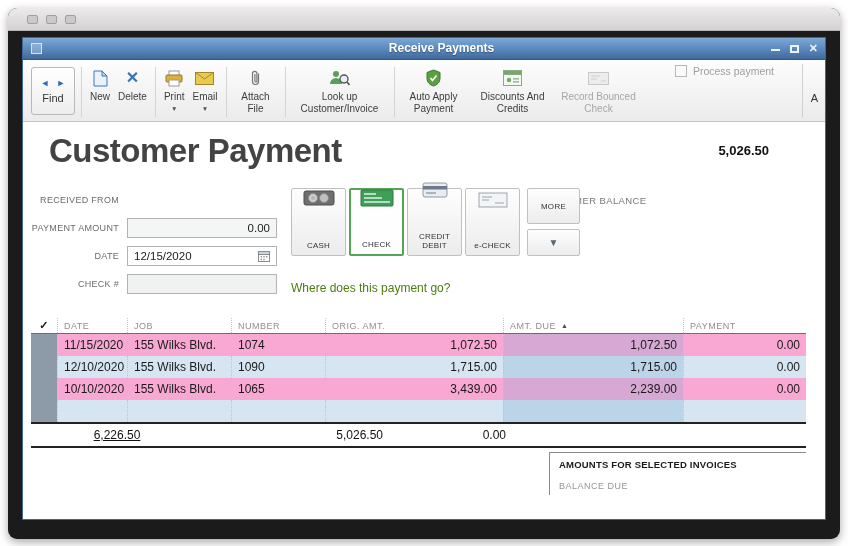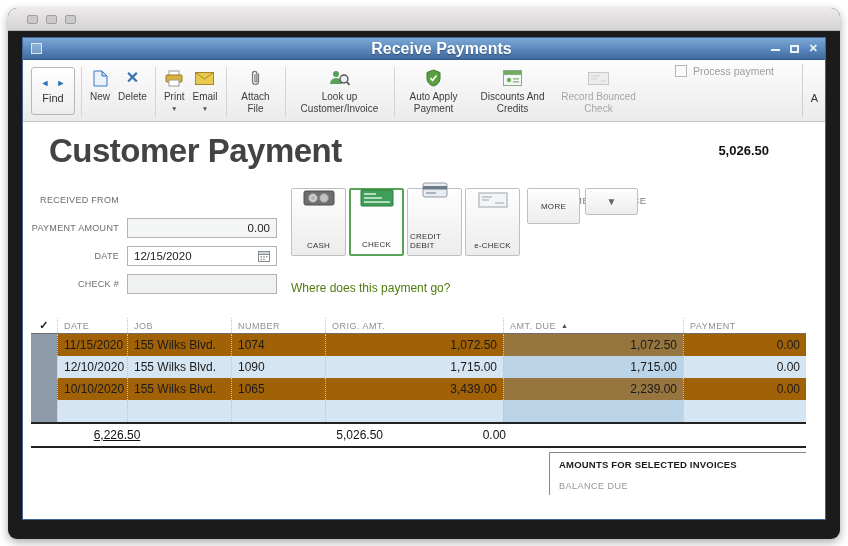--- a/index.html
+++ b/index.html
@@ -30,21 +30,21 @@
     background:#ffffff; overflow:hidden; border:1px solid #3f6796;
   }
 
   .qb-titlebar {
     position:relative; height:22px;
     background:linear-gradient(180deg,#7ea8d5 0%, #5b8abf 50%, #41699d 100%);
     border-bottom:1px solid #2f5b8c;
   }
   .qb-title {
     position:absolute; left:0; right:0; text-align:center;
-    color:#fff; font-size:16px; font-weight:bold; line-height:21px;
+    color:#fff; font-size:12px; font-weight:bold; line-height:21px;
     text-shadow:0 1px 1px rgba(0,0,0,.35);
     padding-left:35px;
   }
   .qb-app-icon { position:absolute; left:8px; top:5px; width:11px; height:11px;
     border:1px solid #d7e4f1; background:rgba(255,255,255,.25); }
   .qb-controls { position:absolute; right:7px; top:0; height:21px; display:flex; gap:10px; align-items:center; }
   .ctl-min { width:9px; height:4px; border-bottom:2px solid #eef3fa; }
   .ctl-max { width:9px; height:8px; border:2px solid #eef3fa; }
   .ctl-close { color:#eef3fa; font-size:11px; font-weight:bold; line-height:1; }
 
@@ -124,22 +124,22 @@
   
   .pm-group { position:absolute; left:268px; top:66px; display:flex; gap:3px; }
   .pm-btn {
     width:55px; height:68px; border:1px solid #c0c0c0; border-radius:2px;
     background:linear-gradient(#fefefe,#ececec);
     display:flex; flex-direction:column; align-items:center; justify-content:flex-end;
     padding:6px 2px 5px; gap:5px;
   }
   .pm-btn.selected { border:2px solid #58a457; background:#fdfefd; }
   .pm-ico { flex:1; display:flex; align-items:center; }
-  .pm-label { font-size:8px; color:#333; line-height:1.15; letter-spacing:.2px;margin-top:28px; }
-  .pm-more-col { display:flex; flex-direction:row; gap:5px; margin-left:4px; }
+  .pm-label { font-size:8px; color:#333; text-align:center; line-height:1.15; letter-spacing:.2px;margin-top:28px; }
+  .pm-more-col { display:flex; flex-direction:column; gap:5px; margin-left:4px; }
   .pm-more {
     width:53px; height:36px; border:1px solid #c0c0c0; border-radius:2px;
     background:linear-gradient(#fefefe,#ececec);
     display:flex; align-items:center; justify-content:center;
     font-size:8px; color:#333; letter-spacing:.3px;
   }
   .pm-down {
     width:53px; height:27px; border:1px solid #c0c0c0; border-radius:2px;
     background:linear-gradient(#fefefe,#ececec);
     display:flex; align-items:center; justify-content:center;
@@ -162,21 +162,21 @@
   .c-number  { width:94px; }
   .c-orig    { width:178px; }
   .c-due     { width:180px; }
   .c-payment { width:123px; }
   .num { justify-content:flex-end; }
   .thead .c { background:none; justify-content:flex-start; }
   .thead .c-check { justify-content:center; color:#222; font-weight:bold; font-size:11px; }
   .sort { font-size:7px; color:#4d4d4d; margin-left:5px; }
 
   .trow { display:flex; height:22px; color:#1a1a1a; }
-  .trow.odd  { background:#a16207; }
+  .trow.odd  { background:#f9a8d4; }
   .trow.even { background:#d5e5f2; }
   .trow .c-check { background:#8d9aa7; }
   .trow .c-due { background:rgba(125,170,210,.28); }
 
   .totals {
     display:flex; height:26px; align-items:center; background:#fff;
     border-top:2px solid #222; border-bottom:2px solid #222; color:#111;
   }
   .t-label { width:294px; text-align:right; padding-right:8px; }
   .t-orig { width:178px; text-align:center; padding-right:6px;text-decoration:underline; }

